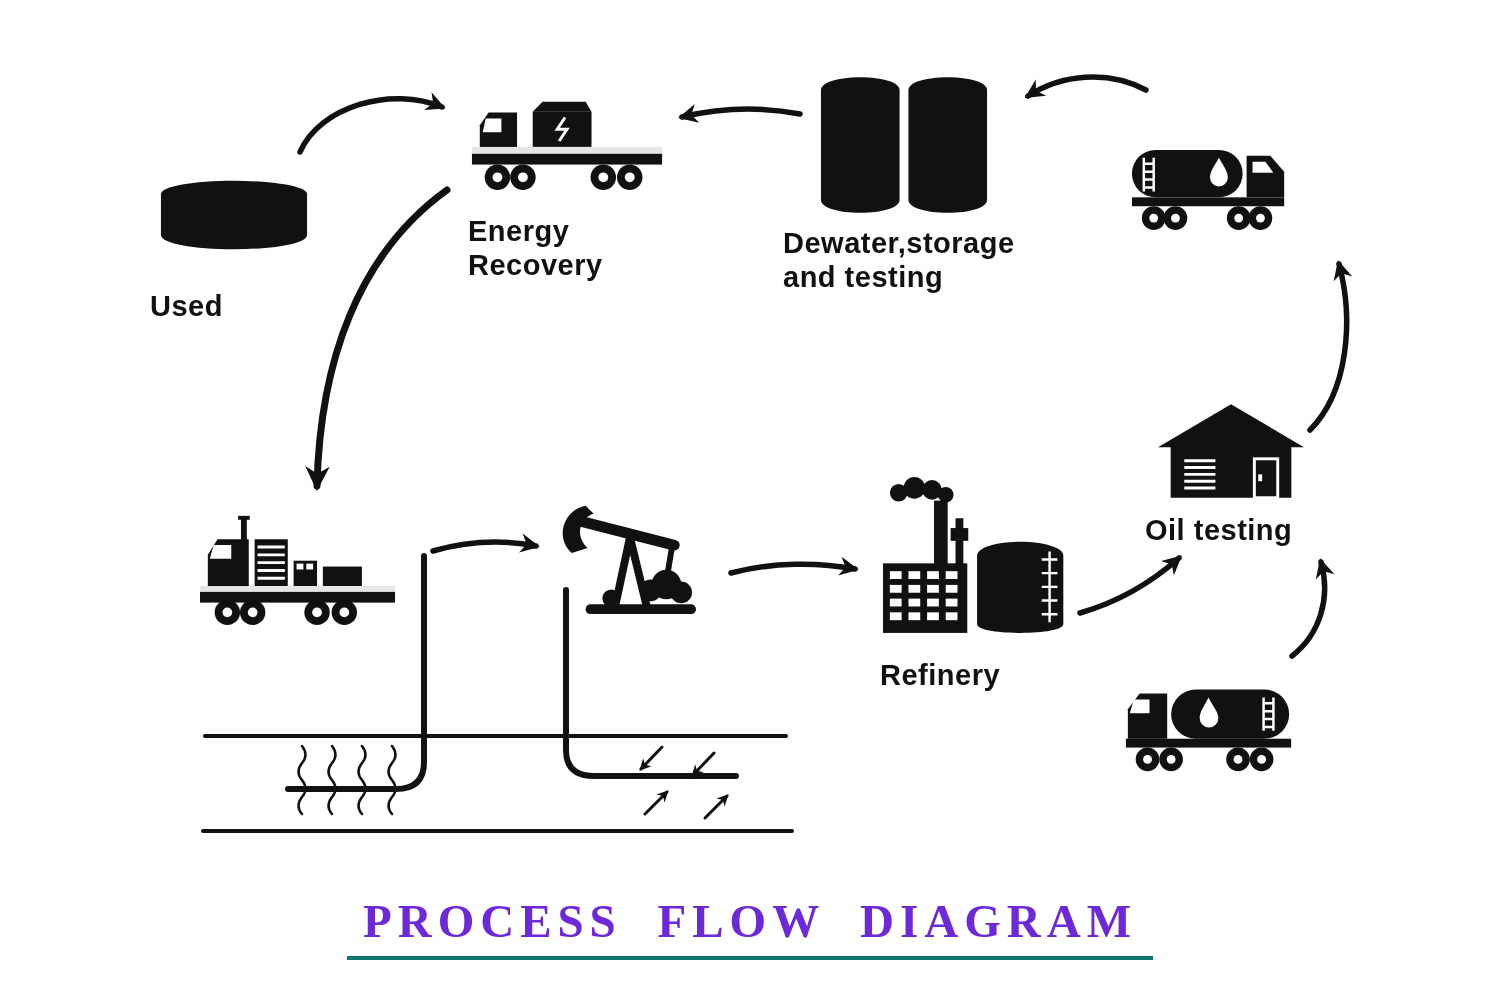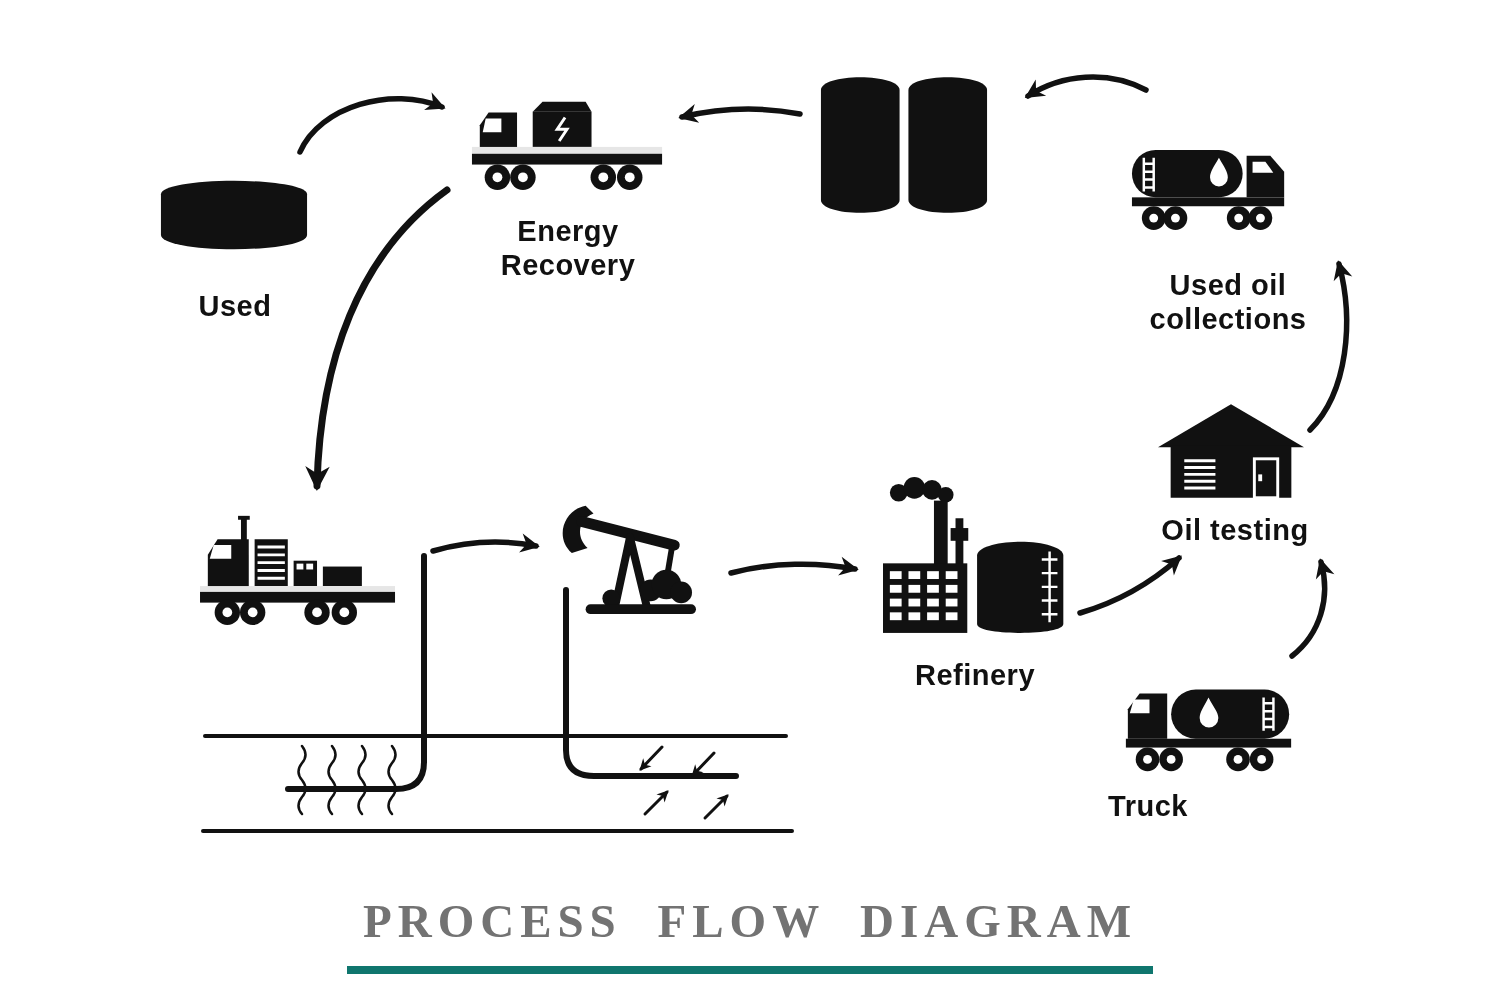--- a/index.html
+++ b/index.html
@@ -6,28 +6,28 @@
   html,body { background:#ffffff; }
   body { font-family:"Liberation Sans", sans-serif; }
   .canvas {
     position:relative; width:1500px; height:1000px;
     background:#ffffff; overflow:hidden;
   }
   .layer { position:absolute; left:0; top:0; width:1500px; height:1000px; }
   .node { position:absolute; }
   .node svg { display:block; width:100%; height:100%; }
   .label {
-    position:absolute; text-align:center; font-weight:bold; color:#111111;
+    position:absolute; text-align:left; font-weight:bold; color:#111111;
     font-size:29px; line-height:1.18; white-space:pre-line; letter-spacing:.5px;
   }
   .title-wrap { position:absolute; left:0; top:894px; width:100%; text-align:center; }
   .title {
     display:inline-block; font-family:"Liberation Serif", serif; font-weight:bold;
-    font-size:47px; letter-spacing:6px; word-spacing:18px; color:#737373;
-    border-bottom:8px solid #0f766e; padding:0 16px 18px;
+    font-size:47px; letter-spacing:6px; word-spacing:18px; color:#6d28d9;
+    border-bottom:4px solid #0f766e; padding:0 16px 8px;
   }
 </style>
 </head>
 <body>
 
 <div class="canvas">
 
   <svg class="layer" viewBox="0 0 1500 1000">
     <defs>
       <marker id="ah" viewBox="0 0 12 12" refX="9" refY="6" markerWidth="4.2" markerHeight="4.2" orient="auto">
@@ -102,20 +102,22 @@
 Recovery</div>
 
   <div class="node" style="left:818px; top:74px; width:172px; height:140px">
     <svg viewBox="0 0 175 142">
       <g fill="#111">
         <path d="M3,16 C3,8 21,3 43,3 C65,3 83,8 83,16 L83,128 C83,136 65,141 43,141 C21,141 3,136 3,128 Z"></path>
         <path d="M92,16 C92,8 110,3 132,3 C154,3 172,8 172,16 L172,128 C172,136 154,141 132,141 C110,141 92,136 92,128 Z"></path>
       </g>
     </svg>
   </div>
+  <div class="label" style="left:783px; top:226px; width:235px">Dewater,storage
+and testing</div>
 
   <div class="node" style="left:1128px; top:128px; width:170px; height:113px">
     <svg viewBox="0 0 172 114">
       <g fill="#111">
         <rect x="4" y="22" width="112" height="48" rx="24"></rect>
         <polygon points="120,70 120,28 144,28 158,44 158,70"></polygon>
         <rect x="4" y="70" width="154" height="9"></rect>
         <circle cx="26" cy="91" r="12"></circle>
           <circle cx="48" cy="91" r="12"></circle>
         <circle cx="112" cy="91" r="12"></circle>
@@ -125,22 +127,20 @@
         <circle cx="26" cy="91" r="4.5"></circle>
           <circle cx="48" cy="91" r="4.5"></circle>
         <circle cx="112" cy="91" r="4.5"></circle>
           <circle cx="134" cy="91" r="4.5"></circle>
         <path d="M92,30 C87,39 83,44 83,50 a9,9 0 0 0 18,0 C101,44 97,39 92,30 Z"></path>
         <polygon points="126,34 139,34 147,45 126,45"></polygon>
       </g>
       <path d="M16,30 V64 M26,30 V64 M16,36 H26 M16,44 H26 M16,52 H26 M16,60 H26" stroke="#fff" stroke-width="2.5" fill="none"></path>
     </svg>
   </div>
-  <div class="label" style="left:1128px; top:268px; width:200px">Used oil
-collections</div>
 
   <div class="node" style="left:1158px; top:402px; width:146px; height:100px">
     <svg viewBox="0 0 150 102">
       <g fill="#111">
         <polygon points="0,46 75,2 150,46"></polygon>
         <rect x="13" y="44" width="124" height="54"></rect>
       </g>
       <path d="M27,60 H59 M27,67 H59 M27,74 H59 M27,81 H59 M27,88 H59" stroke="#fff" stroke-width="3" fill="none"></path>
       <rect x="99" y="58" width="24" height="40" fill="none" stroke="#fff" stroke-width="3"></rect>
       <rect x="103" y="74" width="4" height="7" fill="#fff"></rect>
@@ -163,21 +163,20 @@
         <polygon points="16,38 32,38 32,52 12,52"></polygon>
         <path d="M92,36 C87,46 83,51 83,57 a9.5,9.5 0 0 0 19,0 C102,51 97,46 92,36 Z"></path>
         <circle cx="30" cy="99" r="4.5"></circle>
           <circle cx="54" cy="99" r="4.5"></circle>
         <circle cx="122" cy="99" r="4.5"></circle>
           <circle cx="146" cy="99" r="4.5"></circle>
       </g>
       <path d="M148,36 V70 M158,36 V70 M148,42 H158 M148,50 H158 M148,58 H158 M148,66 H158" stroke="#fff" stroke-width="2.5" fill="none"></path>
     </svg>
   </div>
-  <div class="label" style="left:1058px; top:789px; width:180px">Truck</div>
 
   <div class="node" style="left:883px; top:477px; width:196px; height:157px">
     <svg viewBox="0 0 200 160">
       <g fill="#111">
         <circle cx="16" cy="16" r="9"></circle>
           <circle cx="32" cy="11" r="11"></circle>
           <circle cx="50" cy="13" r="10"></circle>
           <circle cx="64" cy="18" r="8"></circle>
         <rect x="52" y="24" width="14" height="70"></rect>
         <rect x="74" y="42" width="8" height="52"></rect>

